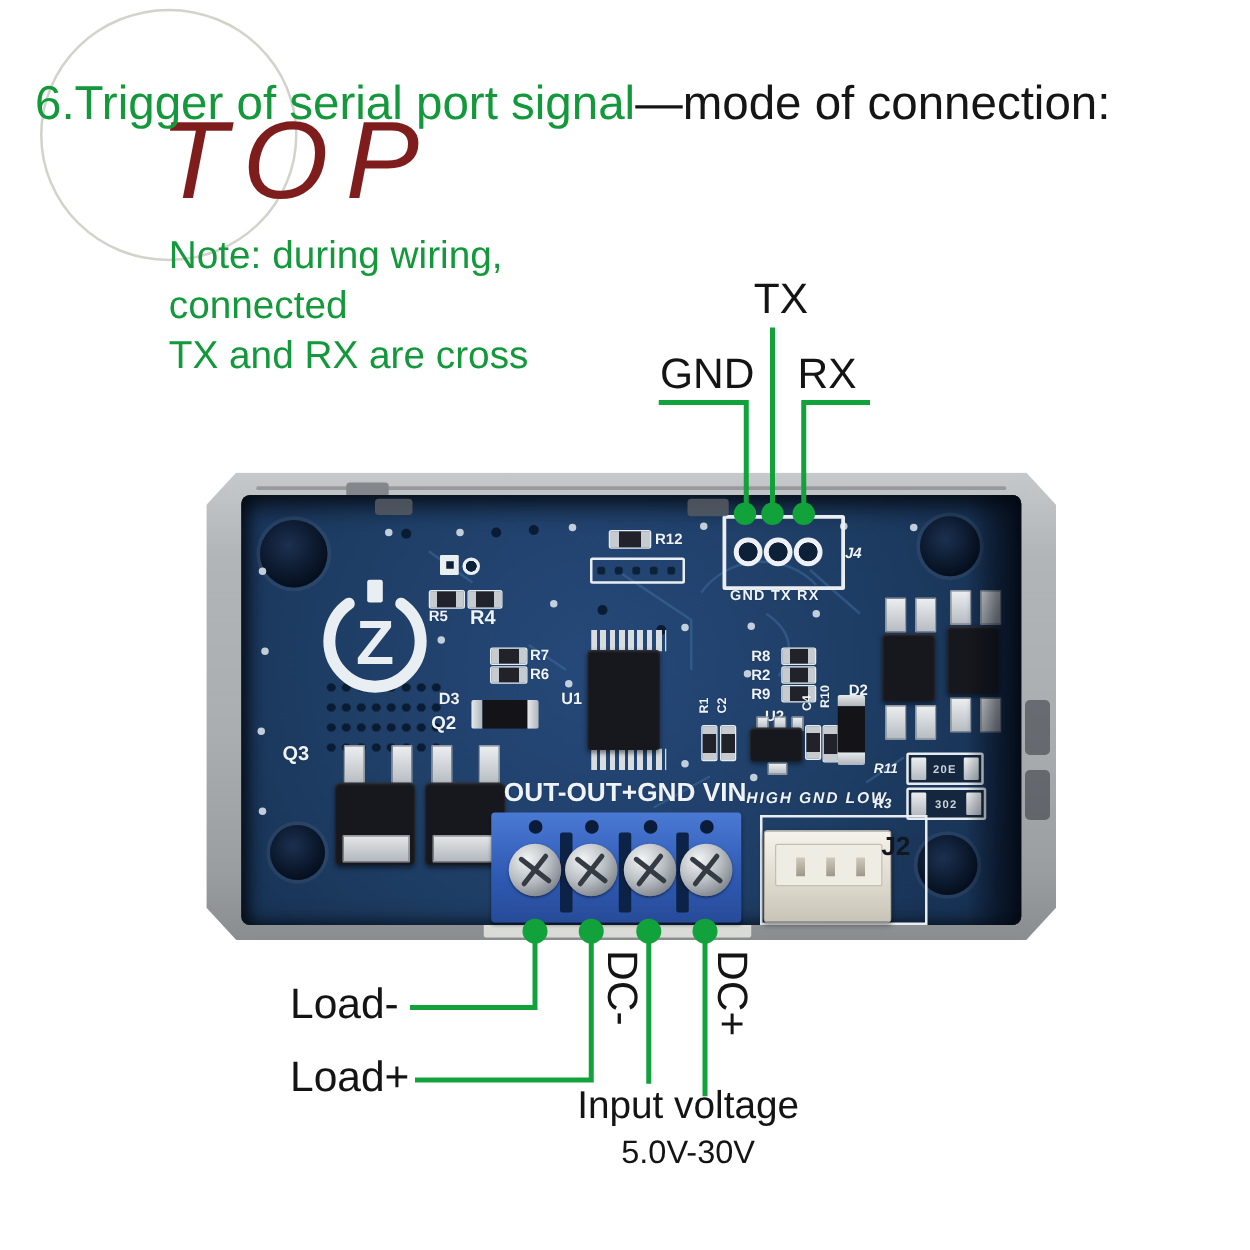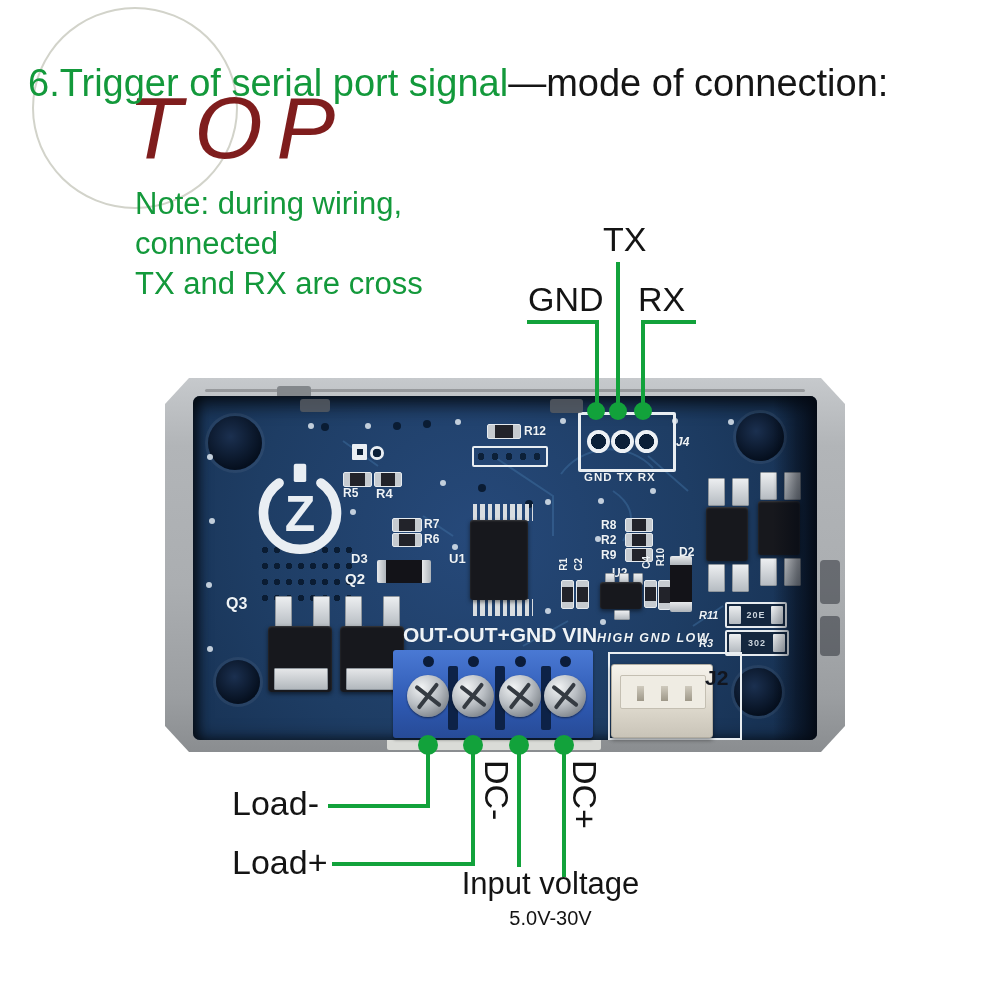--- a/index.html
+++ b/index.html
@@ -133,21 +133,21 @@
       <div class="hole-grid"></div>
 
       <div class="tab-dark" style="left:107px;top:3px;width:30px;height:13px;"></div>
       <div class="tab-dark" style="left:357px;top:3px;width:33px;height:14px;"></div>
 
       <div class="pad-sq" style="left:159px;top:48px;width:15px;height:16px;"></div>
       <div class="pad-rd" style="left:177px;top:50px;width:14px;height:14px;"></div>
       <div class="res" style="left:150px;top:76px;width:27px;height:13px;"></div>
       <div class="res" style="left:181px;top:76px;width:26px;height:13px;"></div>
       <div class="silk" style="left:150px;top:91px;font-size:12px;">R5</div>
-      <div class="silk" style="left:183px;top:91px;font-size:13px;">R4</div>
+      <div class="silk" style="left:183px;top:91px;font-size:16px;">R4</div>
 
       <div class="res" style="left:294px;top:28px;width:32px;height:13px;"></div>
       <div class="silk" style="left:331px;top:29px;font-size:12px;">R12</div>
       <div class="header5" style="left:279px;top:50px;width:72px;height:17px;"></div>
 
       <div class="j4" style="left:385px;top:16px;width:92px;height:54px;">
         <div class="hole" style="left:6px;top:15px;"></div>
         <div class="hole" style="left:30px;top:15px;"></div>
         <div class="hole" style="left:54px;top:15px;"></div>
       </div>
@@ -311,15 +311,15 @@
       <circle cx="519" cy="745" r="10"></circle>
       <circle cx="564" cy="745" r="10"></circle>
     </g>
   </svg>
 
   <div class="lbl" style="left:232px;top:786px;">Load-</div>
   <div class="lbl" style="left:232px;top:845px;">Load+</div>
   <div class="lbl vert" style="left:480px;top:760px;">DC-</div>
   <div class="lbl vert" style="left:568px;top:760px;">DC+</div>
   <div class="lbl center" style="left:448px;top:868px;font-size:31px;">Input voltage</div>
-  <div class="lbl center" style="left:448px;top:908px;font-size:20px;">5.0V-30V</div>
+  <div class="lbl center" style="left:448px;top:908px;font-size:26px;">5.0V-30V</div>
 
 </div>
 
 </body></html>

